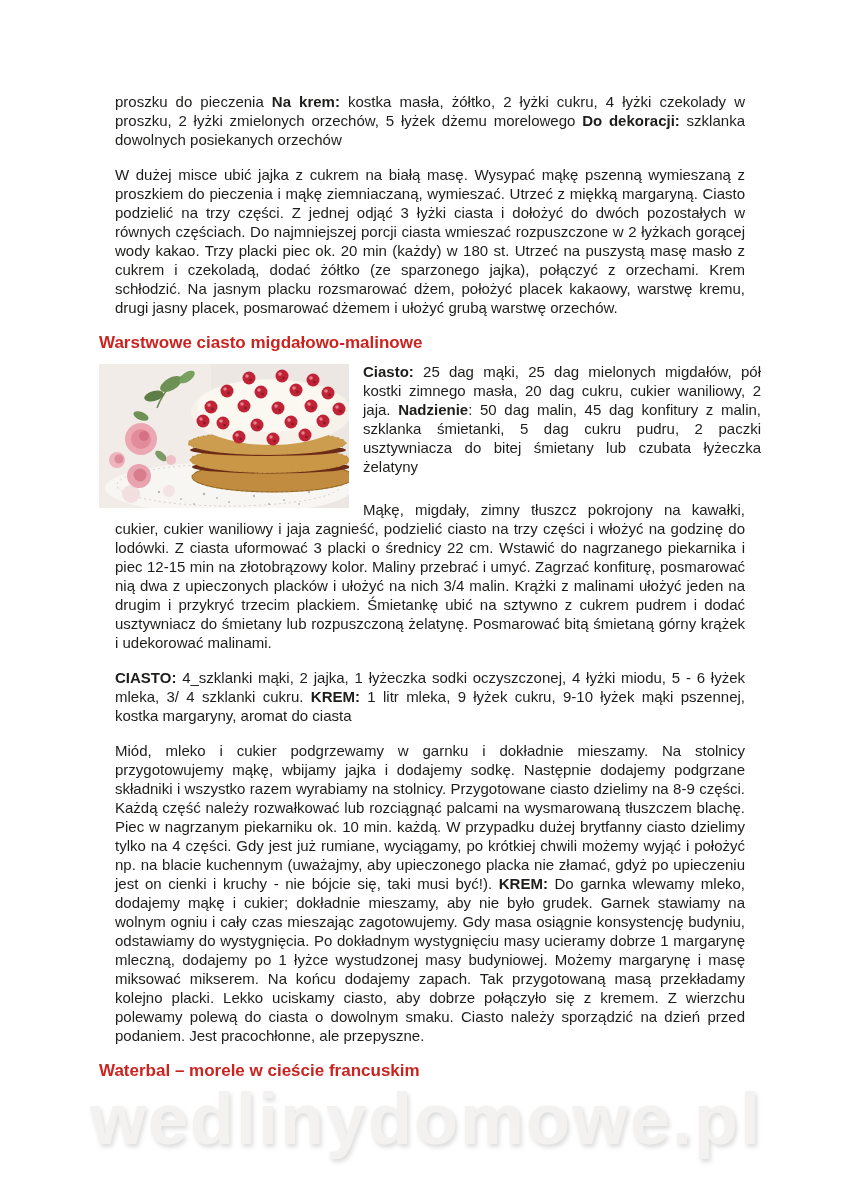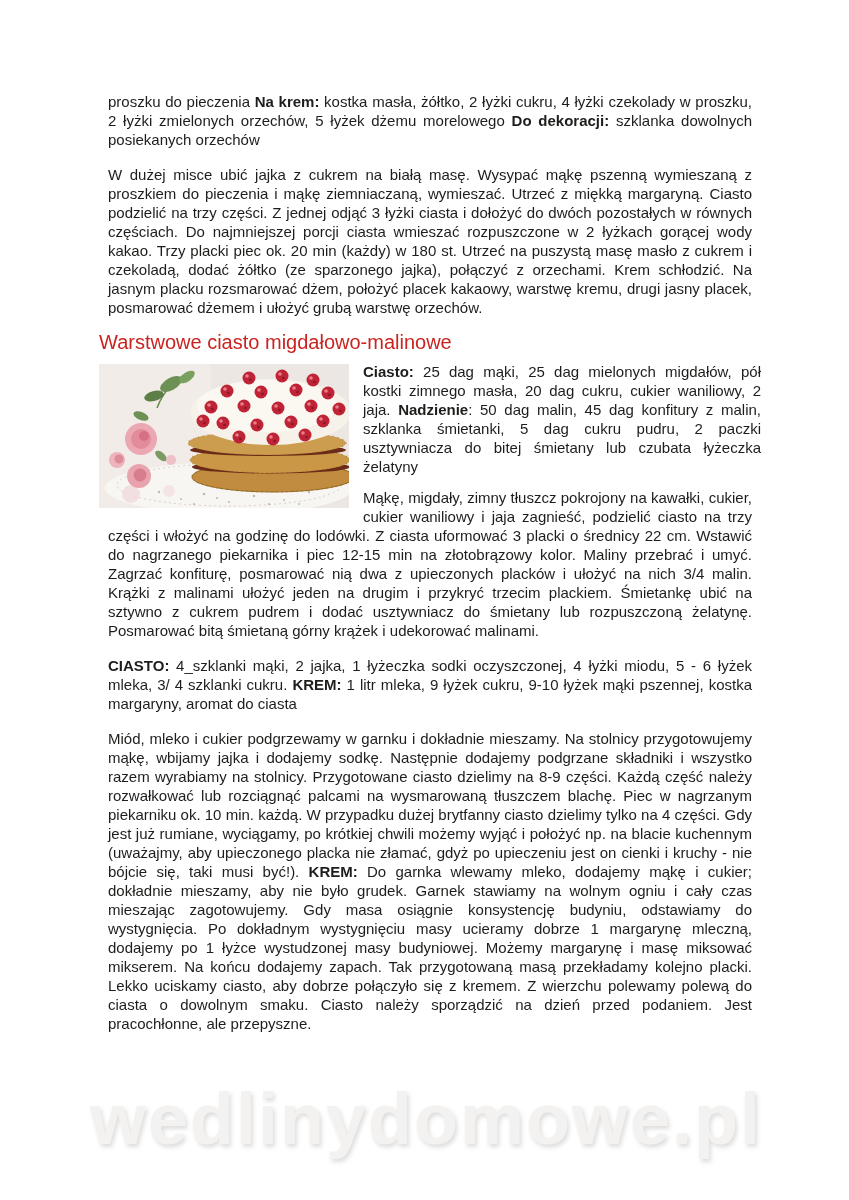--- a/index.html
+++ b/index.html
@@ -11,31 +11,31 @@
     position:absolute;left:90px;top:1078px;z-index:0;
     font-weight:700;font-size:72px;letter-spacing:2px;white-space:nowrap;
     color:#f3f2f1;text-shadow:2px 3px 4px rgba(150,150,150,0.32);
     user-select:none;
     text-align:right;
   }
   .content{
     position:absolute;left:99px;top:92px;width:662px;z-index:1;
     color:#1d1d1b;font-size:15px;line-height:19px;
   }
-  .content p{margin:0 9px 16px;text-align:justify;}
+  .content p{margin:0 16px 16px;text-align:justify;}
   .content p b{font-weight:700;}
   h2.rtitle{
-    margin:2px 0 10px;font-size:20px;line-height:19px;font-weight:400;color:#cb2420;
+    margin:2px 0 10px;font-size:17px;line-height:19px;font-weight:700;color:#cb2420;
   }
   .recipe-body{margin:0 0 0;}
   .recipe-body::after{content:"";display:block;clear:both;}
   .photo{
     float:left;width:250px;height:144px;margin:2px 14px 0 0;display:block;
   }
-  .ing{margin:0 0 12px !important;padding-left:26px;}
+  .ing{margin:0 0 24px !important;padding-left:26px;}
 </style>
 </head>
 <body>
 
 <div class="page">
 
   <div class="watermark">wedlinydomowe.pl</div>
 
   <div class="content">
 
@@ -217,15 +217,16 @@
 
       <p><span>Mąkę, migdały, zimny tłuszcz pokrojony na kawałki, cukier, cukier waniliowy i jaja zagnieść, podzielić ciasto na trzy części i włożyć na godzinę do lodówki. Z ciasta uformować 3 placki o średnicy 22 cm. Wstawić do nagrzanego piekarnika i piec 12-15 min na złotobrązowy kolor. Maliny przebrać i umyć. Zagrzać konfiturę, posmarować nią dwa z upieczonych placków i ułożyć na nich 3/4 malin. Krążki z malinami ułożyć jeden na drugim i przykryć trzecim plackiem. Śmietankę ubić na sztywno z cukrem pudrem i dodać usztywniacz do śmietany lub rozpuszczoną żelatynę. Posmarować bitą śmietaną górny krążek i udekorować malinami.</span></p>
 
     </div>
 
 
     <p><b>CIASTO:</b><span> 4_szklanki mąki, 2 jajka, 1 łyżeczka sodki oczyszczonej, 4 łyżki miodu, 5 - 6 łyżek mleka, 3/ 4 szklanki cukru. </span><b>KREM:</b><span> 1 litr mleka, 9 łyżek cukru, 9-10 łyżek mąki pszennej, kostka margaryny, aromat do ciasta</span></p>
 
     <p><span>Miód, mleko i cukier podgrzewamy w garnku i dokładnie mieszamy. Na stolnicy przygotowujemy mąkę, wbijamy jajka i dodajemy sodkę. Następnie dodajemy podgrzane składniki i wszystko razem wyrabiamy na stolnicy. Przygotowane ciasto dzielimy na 8-9 części. Każdą część należy rozwałkować lub rozciągnąć palcami na wysmarowaną tłuszczem blachę. Piec w nagrzanym piekarniku ok. 10 min. każdą. W przypadku dużej brytfanny ciasto dzielimy tylko na 4 części. Gdy jest już rumiane, wyciągamy, po krótkiej chwili możemy wyjąć i położyć np. na blacie kuchennym (uważajmy, aby upieczonego placka nie złamać, gdyż po upieczeniu jest on cienki i kruchy - nie bójcie się, taki musi być!). </span><b>KREM:</b><span> Do garnka wlewamy mleko, dodajemy mąkę i cukier; dokładnie mieszamy, aby nie było grudek. Garnek stawiamy na wolnym ogniu i cały czas mieszając zagotowujemy. Gdy masa osiągnie konsystencję budyniu, odstawiamy do wystygnięcia. Po dokładnym wystygnięciu masy ucieramy dobrze 1 margarynę mleczną, dodajemy po 1 łyżce wystudzonej masy budyniowej. Możemy margarynę i masę miksować mikserem. Na końcu dodajemy zapach. Tak przygotowaną masą przekładamy kolejno placki. Lekko uciskamy ciasto, aby dobrze połączyło się z kremem. Z wierzchu polewamy polewą do ciasta o dowolnym smaku. Ciasto należy sporządzić na dzień przed podaniem. Jest pracochłonne, ale przepyszne.</span></p>
 
+    <h2 class="rtitle">Waterbal – morele w cieście francuskim</h2>
 
   </div>
 </div>
 
 </body></html>

